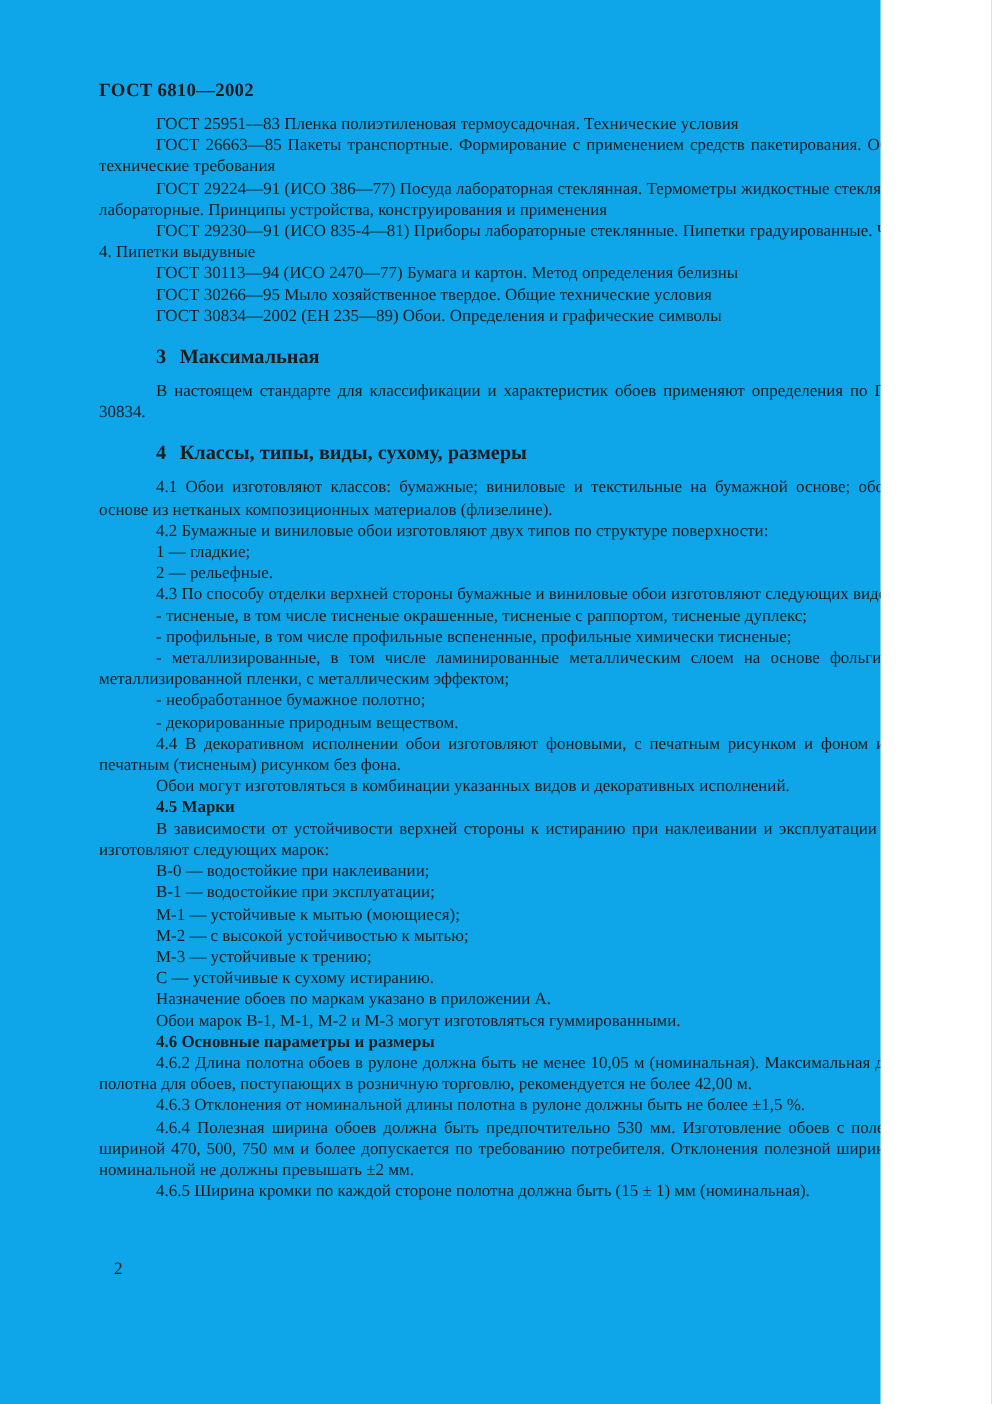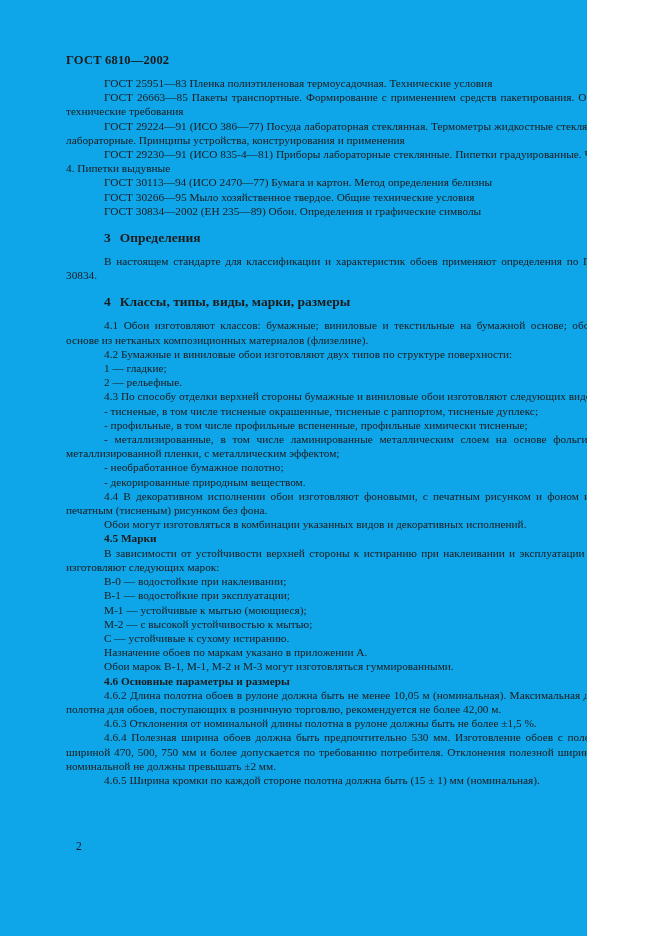--- a/index.html
+++ b/index.html
@@ -67,41 +67,42 @@
   <div class="doc-header">ГОСТ 6810—2002</div>
 
   <div class="content">
       <p class="para">ГОСТ 25951—83 Пленка полиэтиленовая термоусадочная. Технические условия</p>
       <p class="para">ГОСТ 26663—85 Пакеты транспортные. Формирование с применением средств пакетирования. Общие технические требования</p>
       <p class="para">ГОСТ 29224—91 (ИСО 386—77) Посуда лабораторная стеклянная. Термометры жидкостные стеклянные лабораторные. Принципы устройства, конструирования и применения</p>
       <p class="para">ГОСТ 29230—91 (ИСО 835-4—81) Приборы лабораторные стеклянные. Пипетки градуированные. Часть 4. Пипетки выдувные</p>
       <p class="para">ГОСТ 30113—94 (ИСО 2470—77) Бумага и картон. Метод определения белизны</p>
       <p class="para">ГОСТ 30266—95 Мыло хозяйственное твердое. Общие технические условия</p>
       <p class="para">ГОСТ 30834—2002 (ЕН 235—89) Обои. Определения и графические символы</p>
-      <div class="heading"><span class="hnum">3</span><span>Определения</span></div>
+      <div class="heading"><span class="hnum">3</span><span>Максимальная</span></div>
       <p class="para">В настоящем стандарте для классификации и характеристик обоев применяют определения по ГОСТ 30834.</p>
-      <div class="heading"><span class="hnum">4</span><span>Классы, типы, виды, марки, размеры</span></div>
+      <div class="heading"><span class="hnum">4</span><span>Классы, типы, виды, сухому, размеры</span></div>
       <p class="para">4.1 Обои изготовляют классов: бумажные; виниловые и текстильные на бумажной основе; обои на основе из нетканых композиционных материалов (флизелине).</p>
       <p class="para">4.2 Бумажные и виниловые обои изготовляют двух типов по структуре поверхности:</p>
       <p class="para">1 — гладкие;</p>
       <p class="para">2 — рельефные.</p>
       <p class="para">4.3 По способу отделки верхней стороны бумажные и виниловые обои изготовляют следующих видов:</p>
       <p class="para">- тисненые, в том числе тисненые окрашенные, тисненые с раппортом, тисненые дуплекс;</p>
       <p class="para">- профильные, в том числе профильные вспененные, профильные химически тисненые;</p>
       <p class="para">- металлизированные, в том числе ламинированные металлическим слоем на основе фольги или металлизированной пленки, с металлическим эффектом;</p>
       <p class="para">- необработанное бумажное полотно;</p>
       <p class="para">- декорированные природным веществом.</p>
       <p class="para">4.4 В декоративном исполнении обои изготовляют фоновыми, с печатным рисунком и фоном или с печатным (тисненым) рисунком без фона.</p>
       <p class="para">Обои могут изготовляться в комбинации указанных видов и декоративных исполнений.</p>
       <p class="para bold">4.5 Марки</p>
       <p class="para">В зависимости от устойчивости верхней стороны к истиранию при наклеивании и эксплуатации обои изготовляют следующих марок:</p>
       <p class="para">В-0 — водостойкие при наклеивании;</p>
       <p class="para">В-1 — водостойкие при эксплуатации;</p>
       <p class="para">М-1 — устойчивые к мытью (моющиеся);</p>
       <p class="para">М-2 — с высокой устойчивостью к мытью;</p>
+      <p class="para">М-3 — устойчивые к трению;</p>
       <p class="para">С — устойчивые к сухому истиранию.</p>
       <p class="para">Назначение обоев по маркам указано в приложении А.</p>
       <p class="para">Обои марок В-1, М-1, М-2 и М-3 могут изготовляться гуммированными.</p>
       <p class="para bold">4.6 Основные параметры и размеры</p>
       <p class="para">4.6.2 Длина полотна обоев в рулоне должна быть не менее 10,05 м (номинальная). Максимальная длина полотна для обоев, поступающих в розничную торговлю, рекомендуется не более 42,00 м.</p>
       <p class="para">4.6.3 Отклонения от номинальной длины полотна в рулоне должны быть не более ±1,5 %.</p>
       <p class="para">4.6.4 Полезная ширина обоев должна быть предпочтительно 530 мм. Изготовление обоев с полезной шириной 470, 500, 750 мм и более допускается по требованию потребителя. Отклонения полезной ширины от номинальной не должны превышать ±2 мм.</p>
       <p class="para">4.6.5 Ширина кромки по каждой стороне полотна должна быть (15 ± 1) мм (номинальная).</p>
     </div>
 

